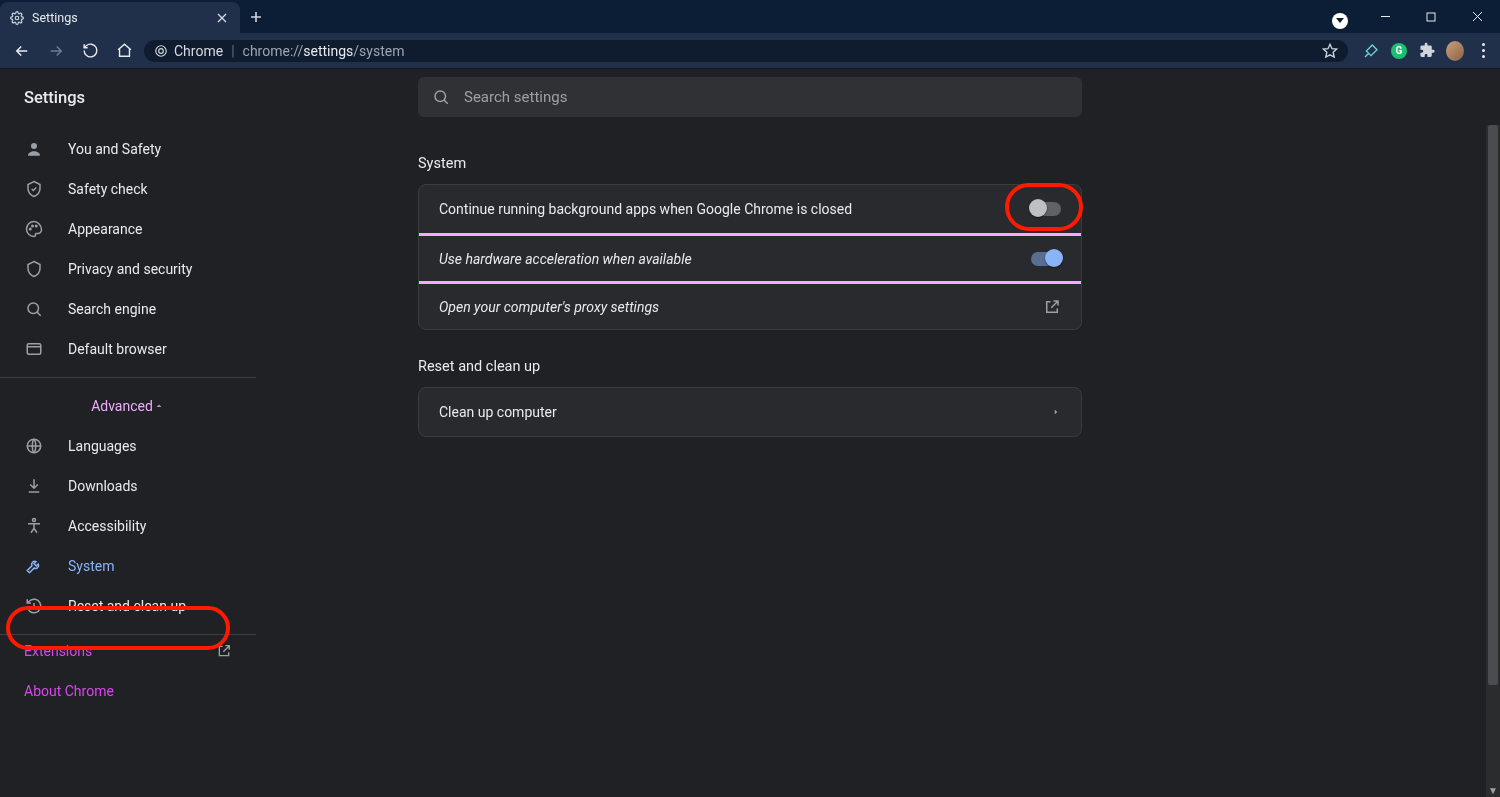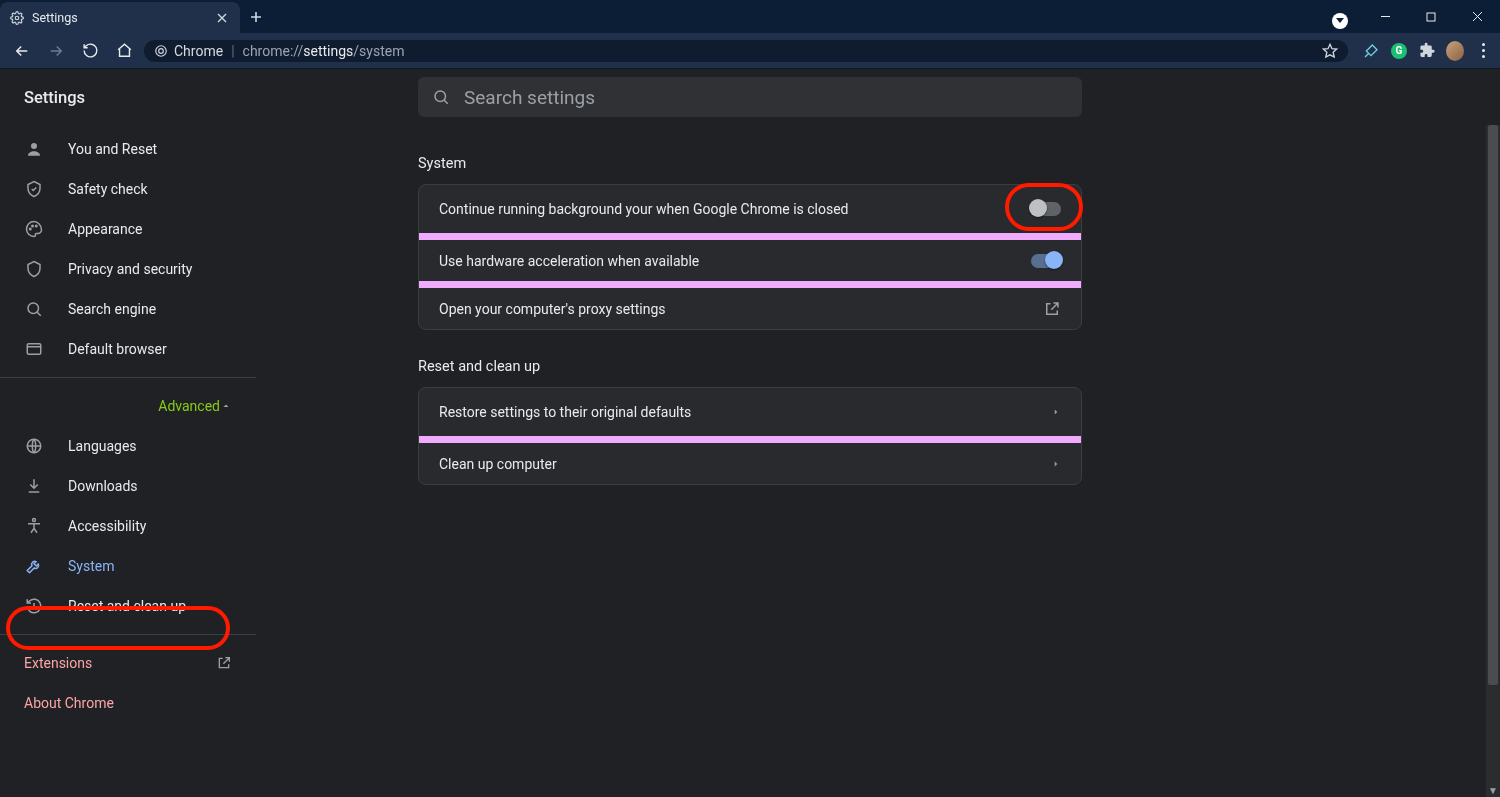--- a/index.html
+++ b/index.html
@@ -35,39 +35,39 @@
   .app { position:absolute; top:69px; left:0; right:0; bottom:0; display:flex; }
   .scrollbar { position:absolute; right:0; top:125px; width:14px; bottom:0; background:#2b2c2e; }
   .scrollbar .thumb{ position:absolute; left:2px; right:2px; top:0; height:560px; background:#4a4c4f; border-radius:2px; }
   .scrollbar .arrow{ position:absolute; left:0; right:0; height:14px; display:flex; align-items:center; justify-content:center; color:#9aa0a6; font-size:10px; }
   .scrollbar .arrow.up{ top:-0px;} .scrollbar .arrow.down{ bottom:0; }
 
   
   .settings-header { position:absolute; top:69px; left:0; right:14px; height:56px; display:flex; align-items:center; padding:0 24px; background:#202124; z-index:3; }
   .settings-title { font-size:16.5px; font-weight:500; color:#e8eaed; }
   .search-wrap { position:absolute; left:418px; width:664px; height:40px; background:#303134; border-radius:6px; display:flex; align-items:center; padding:0 14px; gap:14px; top:8px;}
-  .search-wrap input { flex:1; background:transparent; border:none; outline:none; color:#ec4899; font-size:19px; }
+  .search-wrap input { flex:1; background:transparent; border:none; outline:none; color:#ec4899; font-size:15px; }
   .search-wrap input::placeholder{ color:#9aa0a6; }
 
   
   .sidebar { width:256px; padding-top:60px; }
   .side-item { height:40px; display:flex; align-items:center; padding:0 24px; gap:24px; font-size:14px; color:#e8eaed; cursor:pointer; border-radius:0 20px 20px 0; }
   .side-item .ico { width:20px; height:20px; display:flex; align-items:center; justify-content:center; color:#9aa0a6; }
   .side-item.active { color:#8ab4f8; }
   .side-item.active .ico { color:#8ab4f8; }
   .side-sep { height:1px; background:#3c4043; margin:8px 0; }
-  .side-adv { height:40px; display:flex; align-items:center; justify-content:flex-end; padding:0 24px; font-size:14px; color:#84cc16; cursor:pointer;}
-  .side-link { height:40px; display:flex; align-items:center; justify-content:space-between; padding:0 24px; font-size:14px; color:#fca5a5; cursor:pointer;gap:15px;}
+  .side-adv { height:40px; display:flex; align-items:center; justify-content:center; padding:0 24px; font-size:14px; color:#f0abfc; cursor:pointer;}
+  .side-link { height:40px; display:flex; align-items:flex-start; justify-content:space-between; padding:0 24px; font-size:14px; color:#d946ef; cursor:pointer;gap:15px;}
 
   
   .main { flex:1; padding-top:70px; padding-left:162px; padding-right:0; }
   .section-title { font-size:14.5px; color:#e8eaed; padding:16px 0 12px 0; }
   .card { width:664px; background:#292a2d; border-radius:8px; overflow:hidden; border:1px solid #3c3d40; }
   .row { min-height:48px; display:flex; align-items:center; padding:0 20px; font-size:14px; color:#e8eaed; justify-content:space-between; }
-  .row + .row { border-top:7px solid #f0abfc; }
+  .row + .row { border-top:3px solid #f0abfc;font-style:italic; }
   .row .right-ico{ color:#9aa0a6; }
 
   .toggle { width:30px; height:14px; border-radius:8px; position:relative; }
   .toggle .knob{ position:absolute; top:-3px; width:18px; height:18px; border-radius:50%; background:#fff; box-shadow:0 1px 2px rgba(0,0,0,.5); }
   .toggle.off{ background:#5f6368; } .toggle.off .knob{ left:-2px; background:#bdc1c6;}
   .toggle.on{ background:#8ab4f880; } .toggle.on .knob{ right:-2px; background:#8ab4f8;}
 
   
   .annot { position:absolute; border:4px solid #ff1a00; border-radius:22px; pointer-events:none; z-index:10; }
   .annot.a1 { left:1005px; top:183px; width:78px; height:48px; border-radius:26px;}
@@ -206,21 +206,21 @@
 <div class="app">
 
   <div class="sidebar">
     <div class="side-item">
         <span class="ico">
           <svg width="18" height="18" viewBox="0 0 24 24" fill="#9aa0a6">
             <circle cx="12" cy="8" r="4"></circle>
             <path d="M4 21c0-4 4-6 8-6s8 2 8 6"></path>
           </svg>
         </span>
-        <span>You and Reset</span>
+        <span>You and Safety</span>
       </div>
     <div class="side-item">
         <span class="ico">
           <svg width="18" height="18" viewBox="0 0 24 24" fill="none" stroke="#9aa0a6" stroke-width="2">
             <path d="M12 2l8 4v5c0 5-3.5 9-8 11-4.5-2-8-6-8-11V6z"></path>
             <path d="M9 12l2 2 4-4"></path>
           </svg>
         </span>
         <span>Safety check</span>
       </div>
@@ -329,21 +329,21 @@
     </div>
     <div class="side-link">
       <span>About Chrome</span>
     </div>
   </div>
 
   <div class="main">
     <div class="section-title">System</div>
     <div class="card">
       <div class="row">
-        <span>Continue running background your when Google Chrome is closed</span>
+        <span>Continue running background apps when Google Chrome is closed</span>
         <div class="toggle off">
             <div class="knob"></div>
           </div>
       </div>
       <div class="row">
         <span>Use hardware acceleration when available</span>
         <div class="toggle on">
             <div class="knob"></div>
           </div>
       </div>
@@ -354,28 +354,20 @@
               <path d="M14 4h6v6M20 4l-9 9"></path>
               <path d="M19 14v5H5V5h5"></path>
             </svg>
           </span>
       </div>
     </div>
 
     <div class="section-title" style="padding-top:28px;">Reset and clean up</div>
     <div class="card">
       <div class="row">
-        <span>Restore settings to their original defaults</span>
-        <span class="right-ico">
-            <svg width="10" height="10" viewBox="0 0 24 24" fill="#9aa0a6">
-              <path d="M9 6l6 6-6 6z"></path>
-            </svg>
-          </span>
-      </div>
-      <div class="row">
         <span>Clean up computer</span>
         <span class="right-ico">
             <svg width="10" height="10" viewBox="0 0 24 24" fill="#9aa0a6">
               <path d="M9 6l6 6-6 6z"></path>
             </svg>
           </span>
       </div>
     </div>
   </div>
 </div>

